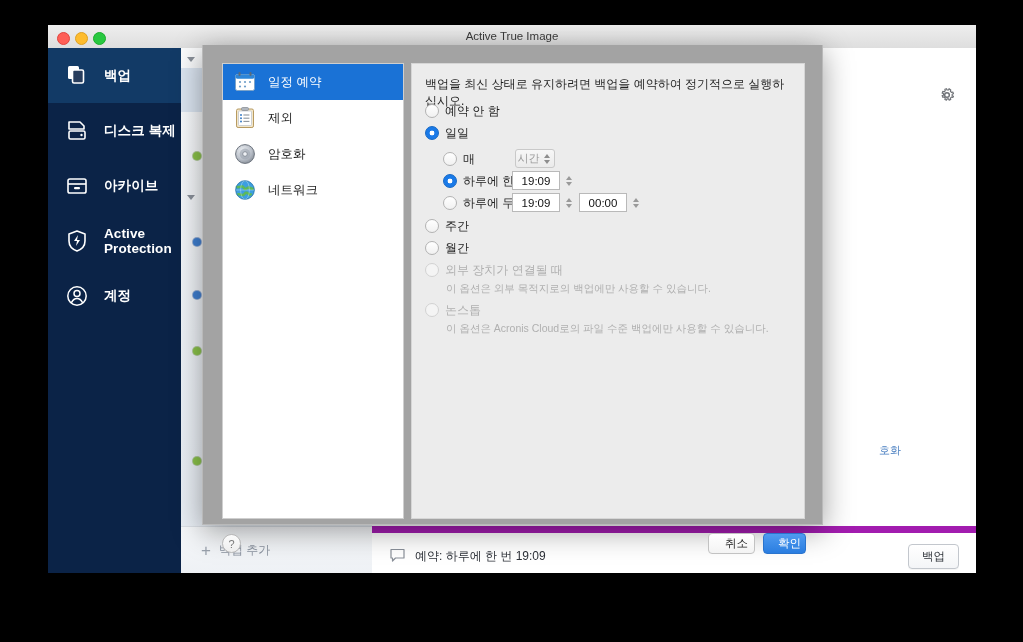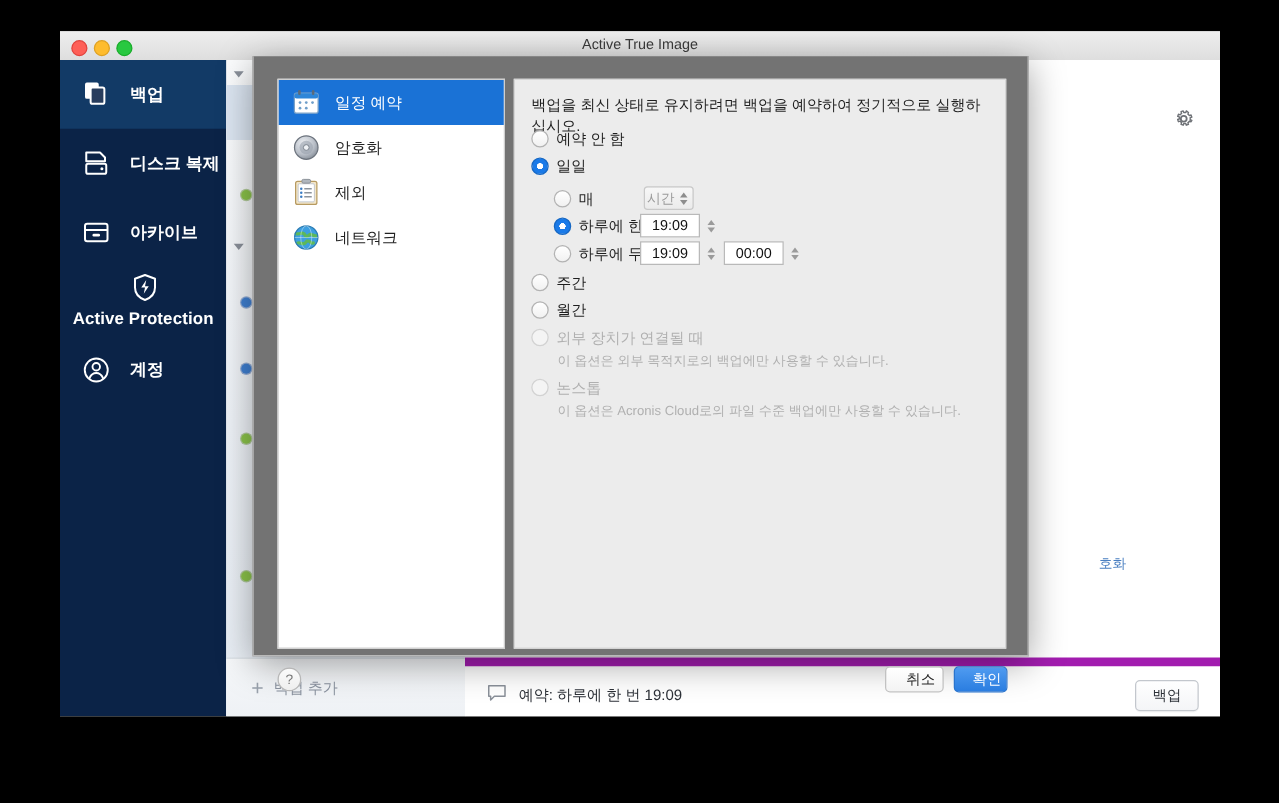--- a/index.html
+++ b/index.html
@@ -216,21 +216,21 @@
     color: #2d3138;
     display: flex; align-items: center;
     box-shadow: 0 1px 0 rgba(0,0,0,0.04);
   }
 
   
   #sheet {
     position: absolute;
     left: 202px; top: 45px;
     width: 619px; height: 479px;
-    background: #737373;
+    background: #a3a3a3;
     box-shadow: 0 6px 28px rgba(0,0,0,0.38);
     border: 1px solid #b9b9b9;
     border-top: none;
   }
   #sheet-side {
     position: absolute;
     left: 19px; top: 18px;
     width: 180px; height: 454px;
     background: #ffffff;
     border: 1px solid #cfcfcf;
@@ -427,21 +427,21 @@
         <span class="nav-icon">
           <svg width="28" height="28" viewBox="0 0 28 28">
             <rect x="5" y="7" width="18" height="14" rx="1.8" fill="none" stroke="#ffffff" stroke-width="1.6"></rect>
             <line x1="5" y1="12" x2="23" y2="12" stroke="#ffffff" stroke-width="1.6"></line>
             <rect x="11" y="15" width="6" height="2.2" rx="1" fill="#ffffff"></rect>
           </svg>
         </span>
         <span class="nav-label">아카이브</span>
       </div>
 
-      <div class="nav-item" style="top:165px;flex-direction:column;">
+      <div class="nav-item" style="top:165px;">
         <span class="nav-icon">
           <svg width="28" height="28" viewBox="0 0 28 28">
             <path d="M14 4l8 3v7c0 5-3.6 8.4-8 10-4.4-1.6-8-5-8-10V7z" fill="none" stroke="#ffffff" stroke-width="1.6" stroke-linejoin="round"></path>
             <path d="M15 8l-4 6h3l-1 5 4-6h-3z" fill="#ffffff"></path>
           </svg>
         </span>
         <span class="nav-label">Active Protection</span>
       </div>
 
       <div class="nav-item" style="top:220px;">
@@ -549,20 +549,37 @@
             <rect x="5.5" y="2" width="2" height="4" rx="1" fill="#5b6b7a"></rect>
             <rect x="16.5" y="2" width="2" height="4" rx="1" fill="#5b6b7a"></rect>
             <circle cx="7" cy="12" r="1.1" fill="#6f9ec9"></circle>
             <circle cx="12" cy="12" r="1.1" fill="#6f9ec9"></circle>
             <circle cx="17" cy="12" r="1.1" fill="#6f9ec9"></circle>
             <circle cx="7" cy="16.5" r="1.1" fill="#6f9ec9"></circle>
             <circle cx="12" cy="16.5" r="1.1" fill="#6f9ec9"></circle>
           </svg>
         </span>
         <span class="side-label">일정 예약</span>
+      </div>
+
+      <div class="side-item">
+        <span class="side-icon">
+          <svg width="24" height="24" viewBox="0 0 24 24">
+            <rect x="3.5" y="3" width="17" height="18.5" rx="1.6" fill="#f3e6c8" stroke="#b79a60" stroke-width="1"></rect>
+            <rect x="5.5" y="5" width="13" height="14.5" rx="1" fill="#ffffff" stroke="#c3c8cf" stroke-width="0.8"></rect>
+            <rect x="8.5" y="1.5" width="7" height="3" rx="1.2" fill="#b0b6bd" stroke="#8b9199" stroke-width="0.8"></rect>
+            <circle cx="8" cy="9" r="1" fill="#3a7cc4"></circle>
+            <circle cx="8" cy="12.2" r="1" fill="#3a7cc4"></circle>
+            <circle cx="8" cy="15.4" r="1" fill="#3a7cc4"></circle>
+            <line x1="10.4" y1="9" x2="16.4" y2="9" stroke="#8d949c" stroke-width="1.1"></line>
+            <line x1="10.4" y1="12.2" x2="16.4" y2="12.2" stroke="#8d949c" stroke-width="1.1"></line>
+            <line x1="10.4" y1="15.4" x2="16.4" y2="15.4" stroke="#8d949c" stroke-width="1.1"></line>
+          </svg>
+        </span>
+        <span class="side-label">제외</span>
       </div>
 
       <div class="side-item">
         <span class="side-icon">
           <svg width="24" height="24" viewBox="0 0 24 24">
             <defs>
               <radialGradient id="discg" cx="0.38" cy="0.32" r="0.78">
                 <stop offset="0" stop-color="#eceff3"></stop>
                 <stop offset="0.6" stop-color="#b9bfc8"></stop>
                 <stop offset="1" stop-color="#7d858f"></stop>
@@ -572,37 +589,20 @@
             <circle cx="12" cy="12" r="5.4" fill="#9aa2ad" opacity="0.6"></circle>
             <circle cx="12" cy="12" r="2.3" fill="#eef1f5" stroke="#7d858f" stroke-width="0.8"></circle>
           </svg>
         </span>
         <span class="side-label">암호화</span>
       </div>
 
       <div class="side-item">
         <span class="side-icon">
           <svg width="24" height="24" viewBox="0 0 24 24">
-            <rect x="3.5" y="3" width="17" height="18.5" rx="1.6" fill="#f3e6c8" stroke="#b79a60" stroke-width="1"></rect>
-            <rect x="5.5" y="5" width="13" height="14.5" rx="1" fill="#ffffff" stroke="#c3c8cf" stroke-width="0.8"></rect>
-            <rect x="8.5" y="1.5" width="7" height="3" rx="1.2" fill="#b0b6bd" stroke="#8b9199" stroke-width="0.8"></rect>
-            <circle cx="8" cy="9" r="1" fill="#3a7cc4"></circle>
-            <circle cx="8" cy="12.2" r="1" fill="#3a7cc4"></circle>
-            <circle cx="8" cy="15.4" r="1" fill="#3a7cc4"></circle>
-            <line x1="10.4" y1="9" x2="16.4" y2="9" stroke="#8d949c" stroke-width="1.1"></line>
-            <line x1="10.4" y1="12.2" x2="16.4" y2="12.2" stroke="#8d949c" stroke-width="1.1"></line>
-            <line x1="10.4" y1="15.4" x2="16.4" y2="15.4" stroke="#8d949c" stroke-width="1.1"></line>
-          </svg>
-        </span>
-        <span class="side-label">제외</span>
-      </div>
-
-      <div class="side-item">
-        <span class="side-icon">
-          <svg width="24" height="24" viewBox="0 0 24 24">
             <circle cx="12" cy="12" r="9.3" fill="#3d9fe0"></circle>
             <path d="M4 9c2.5 0.6 3.8-0.8 5.5-0.4 1.7 0.4 1 2.2 2.7 2.4 1.7 0.2 2-1.6 3.6-1.4 1.6 0.2 2.6 1.6 4 1.1M5 16.5c2-0.9 3.3 0.9 5.2 0.4 1.9-0.5 1.4-2.3 3.3-2.1 1.9 0.2 2.1 2.2 4.2 1.6" stroke="#5cb85c" stroke-width="2.6" fill="none" stroke-linecap="round"></path>
             <circle cx="12" cy="12" r="9.3" fill="none" stroke="#2b7cb3" stroke-width="1"></circle>
             <ellipse cx="12" cy="12" rx="4.4" ry="9.3" fill="none" stroke="#ffffff" stroke-width="0.7" opacity="0.45"></ellipse>
             <line x1="2.7" y1="12" x2="21.3" y2="12" stroke="#ffffff" stroke-width="0.7" opacity="0.45"></line>
           </svg>
         </span>
         <span class="side-label">네트워크</span>
       </div>
     </div>

